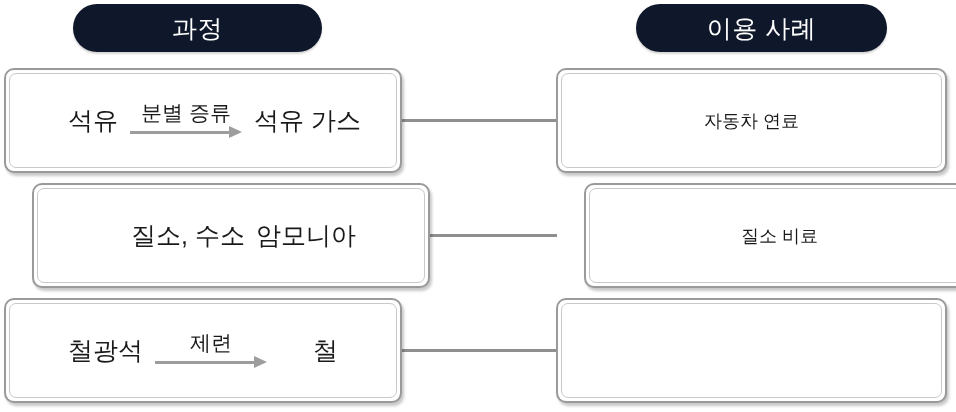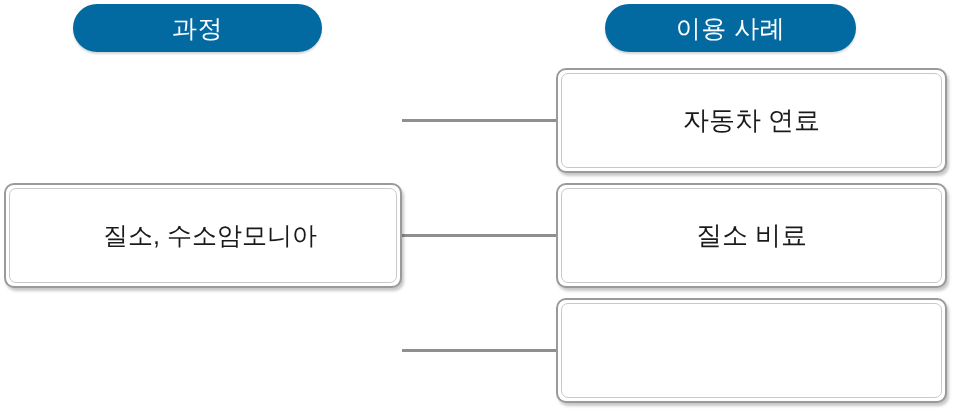--- a/index.html
+++ b/index.html
@@ -19,30 +19,30 @@
     position: relative;
     width: 956px;
     height: 412px;
   }
 
   
   .pill {
     position: absolute;
     height: 48px;
     border-radius: 24px;
-    background: #0369a1;
+    background: #0f172a;
     color: #ffffff;
     font-size: 25px;
     line-height: 48px;
     text-align: center;
     letter-spacing: 0.5px;
     box-shadow: 0 2px 2px rgba(0,0,0,0.16);
   }
   #pill-process  { left: 73px;  top: 4px; width: 249px; }
-  #pill-usecase  { left: 605px; top: 4px; width: 251px; }
+  #pill-usecase  { left: 636px; top: 4px; width: 251px; }
 
   
   .box {
     position: absolute;
     background: #ffffff;
     border: 2px solid #9a9a9a;
     border-radius: 10px;
     box-sizing: border-box;
     box-shadow: 2px 3px 3px rgba(0,0,0,0.22);
   }
@@ -55,21 +55,21 @@
     border: 1px solid #c9c9c9;
     border-radius: 7px;
     box-sizing: border-box;
     background: #ffffff;
   }
 
   .left-box  { left: 4px;   width: 398px; height: 105px; }
   .right-box { left: 556px; width: 391px; height: 105px; }
 
   .row-1 { top: 68px; }
-  .row-2 { top: 183px; }
+  .row-2 { top: 183px; margin-left: 28px; }
   .row-3 { top: 298px; }
 
   
   .connector {
     position: absolute;
     left: 402px;
     width: 155px;
     height: 3px;
     background: #8f8f8f;
   }
@@ -136,45 +136,59 @@
   
   .usecase {
     position: absolute;
     left: 3px;
     top: 3px;
     right: 3px;
     bottom: 3px;
     display: flex;
     align-items: center;
     justify-content: center;
-    font-size: 26px;
+    font-size: 18px;
     color: #1a1a1a;
     white-space: nowrap;
     box-sizing: border-box;
   }
 
   
   .row-1 .reactant { min-width: 96px; }
   .row-1 .product  { min-width: 130px; }
   .row-2 .reactant { min-width: 150px; }
-  .row-2 .product  { min-width: 122px; }
+  .row-2 .product  { min-width: 122px; text-align: center; }
   .row-3 .reactant { min-width: 110px; }
   .row-3 .product  { min-width: 60px; padding-left: 34px; }
 </style>
 </head>
 <body>
 
 <div id="diagram">
 
   <div id="pill-process" class="pill">과정</div>
 
   <div id="pill-usecase" class="pill">이용 사례</div>
 
   <div class="connector row-1-connector" id="connector-1"></div>
 
+  <div class="box left-box row-1">
+    <div class="box-inner"></div>
+    <div class="reaction">
+      <span class="reactant">석유</span>
+      <span class="arrow-group">
+        <span class="arrow-label">분별 증류</span>
+        <span class="arrow-shaft-wrap">
+          <span class="arrow-shaft"></span>
+          <span class="arrow-head"></span>
+        </span>
+      </span>
+      <span class="product">석유 가스</span>
+    </div>
+  </div>
 
   <div class="box right-box row-1">
     <div class="box-inner"></div>
     <div class="usecase">자동차 연료</div>
   </div>
 
   <div class="connector row-2-connector" id="connector-2"></div>
 
   <div class="box left-box row-2">
     <div class="box-inner"></div>
@@ -184,18 +198,32 @@
     </div>
   </div>
 
   <div class="box right-box row-2">
     <div class="box-inner"></div>
     <div class="usecase">질소 비료</div>
   </div>
 
   <div class="connector row-3-connector" id="connector-3"></div>
 
+  <div class="box left-box row-3">
+    <div class="box-inner"></div>
+    <div class="reaction">
+      <span class="reactant">철광석</span>
+      <span class="arrow-group">
+        <span class="arrow-label">제련</span>
+        <span class="arrow-shaft-wrap">
+          <span class="arrow-shaft"></span>
+          <span class="arrow-head"></span>
+        </span>
+      </span>
+      <span class="product">철</span>
+    </div>
+  </div>
 
   <div class="box right-box row-3">
     <div class="box-inner"></div>
   </div>
 
 </div>
 
 </body></html>

